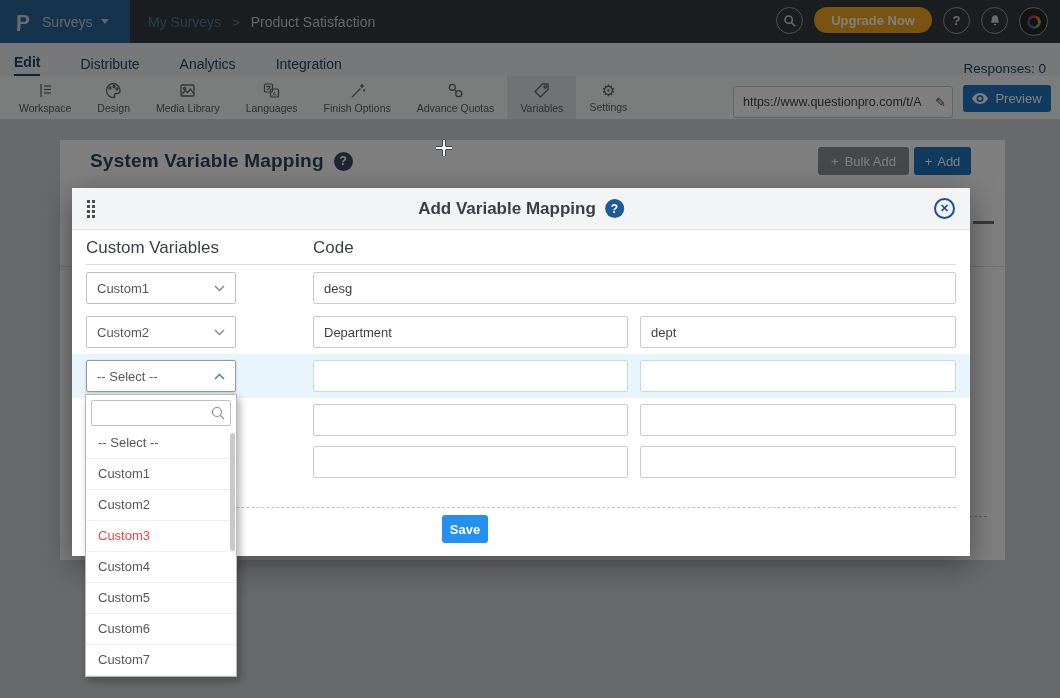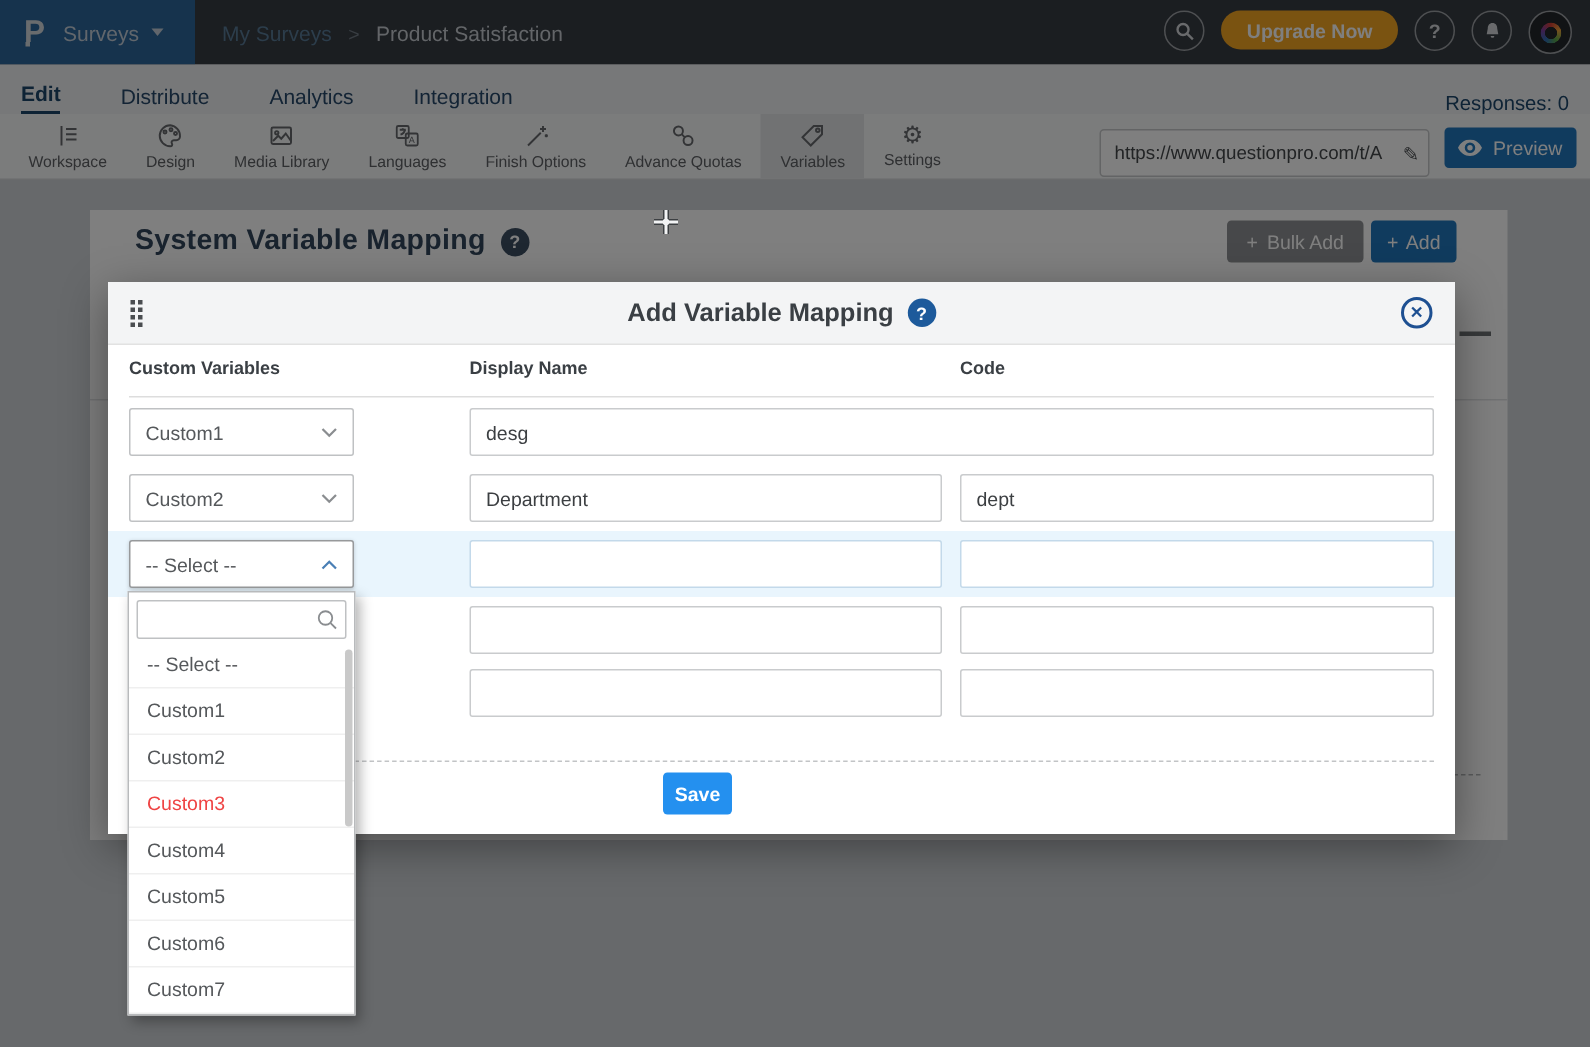--- a/index.html
+++ b/index.html
@@ -56,21 +56,21 @@
 
   
   .modal{position:absolute;left:72px;top:188px;width:898px;height:368px;background:#fff;z-index:60;box-shadow:0 8px 28px rgba(0,0,0,0.4);}
   .modal-header{position:relative;height:42px;background:#f3f4f5;border-bottom:1px solid #e2e2e2;display:flex;align-items:center;padding:0 15px;box-sizing:border-box;}
   .drag-handle{display:grid;grid-template-columns:3px 3px;grid-auto-rows:3px;gap:2px;cursor:grab;}
   .drag-handle i{background:#4a4d50;display:block;}
   .modal-title{position:absolute;left:50%;transform:translateX(-50%);display:flex;align-items:center;gap:9px;font-size:17px;font-weight:bold;color:#3a3f44;white-space:nowrap;}
   .help-blue{width:19px;height:19px;border-radius:50%;background:#1d5a9b;color:#fff;font-size:12px;font-weight:bold;display:flex;align-items:center;justify-content:center;}
   .close-btn{margin-left:auto;width:21px;height:21px;border:2px solid #1d4f91;border-radius:50%;color:#1d4f91;display:flex;align-items:center;justify-content:center;font-size:11px;font-weight:bold;cursor:pointer;box-sizing:border-box;}
 
-  .cols{position:absolute;left:14px;width:870px;top:50px;height:27px;display:flex;border-bottom:1px solid #ddd;font-size:12px;font-weight:bold;color:#3a3f44;box-sizing:border-box;}
+  .cols{position:absolute;left:14px;width:870px;top:50px;height:27px;display:flex;border-bottom:1px solid #ddd;font-size:17px;font-weight:normal;color:#3a3f44;box-sizing:border-box;}
   .c1{width:227px;} .c2{width:327px;} .c3{flex:1;}
 
   .vrow{position:absolute;left:14px;width:870px;display:flex;align-items:center;}
   .select{width:150px;height:32px;border:1px solid #bfc1c3;border-radius:2px;display:flex;align-items:center;justify-content:space-between;padding:0 10px;box-sizing:border-box;font-size:13px;color:#55585b;background:#fff;cursor:pointer;}
   .txt{height:32px;box-sizing:border-box;border:1px solid #c9cbcd;border-radius:2px;padding:0 10px;font-size:13px;color:#3c3f42;font-family:inherit;background:#fff;outline:none;}
   .c2 .txt{width:315px;} .c3 .txt{width:100%;}
   .txt.filled{background:#f4f4f4;border-color:#e9e9e9;}
   .row1{top:84px;} .row2{top:128px;}
   .row3band{position:absolute;left:0;top:166px;width:898px;height:44px;background:#e9f5fd;}
   .row3{top:172px;}
@@ -261,21 +261,20 @@
             <span>?</span>
           </span>
       </span>
       <span class="close-btn">
           <span>✕</span>
         </span>
     </div>
 
     <div class="cols">
       <span class="c1">Custom Variables</span>
-      <span class="c2">Display Name</span>
       <span class="c3">Code</span>
     </div>
 
     <div class="vrow row1">
       <span class="c1">
           <span class="select">
             <span>Custom1</span>
             <svg width="11" height="7" viewBox="0 0 11 7" fill="none" stroke="#8a8d90" stroke-width="1.5">
               <polyline points="1,1 5.5,5.5 10,1"></polyline>
             </svg>

